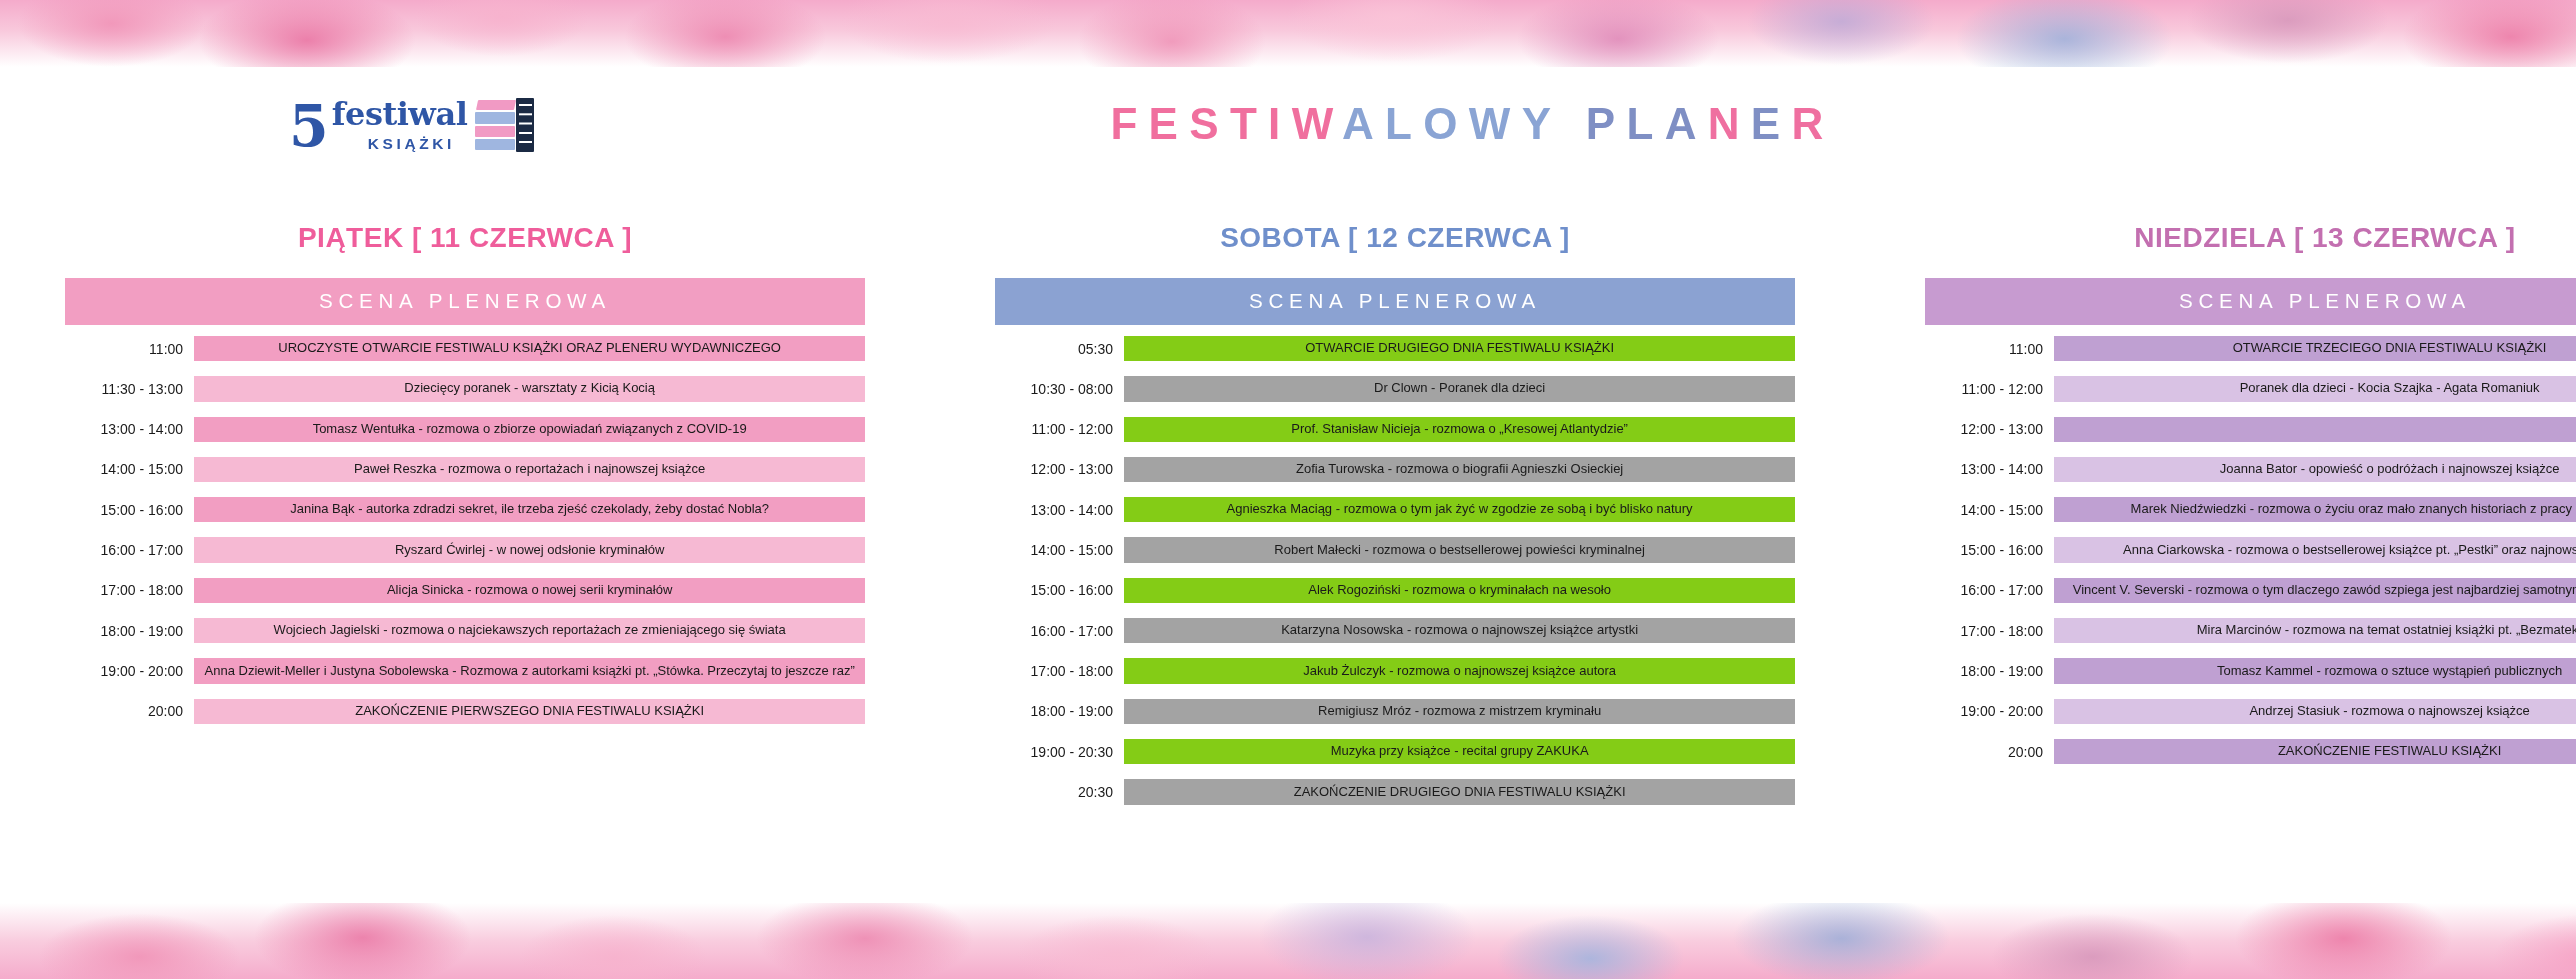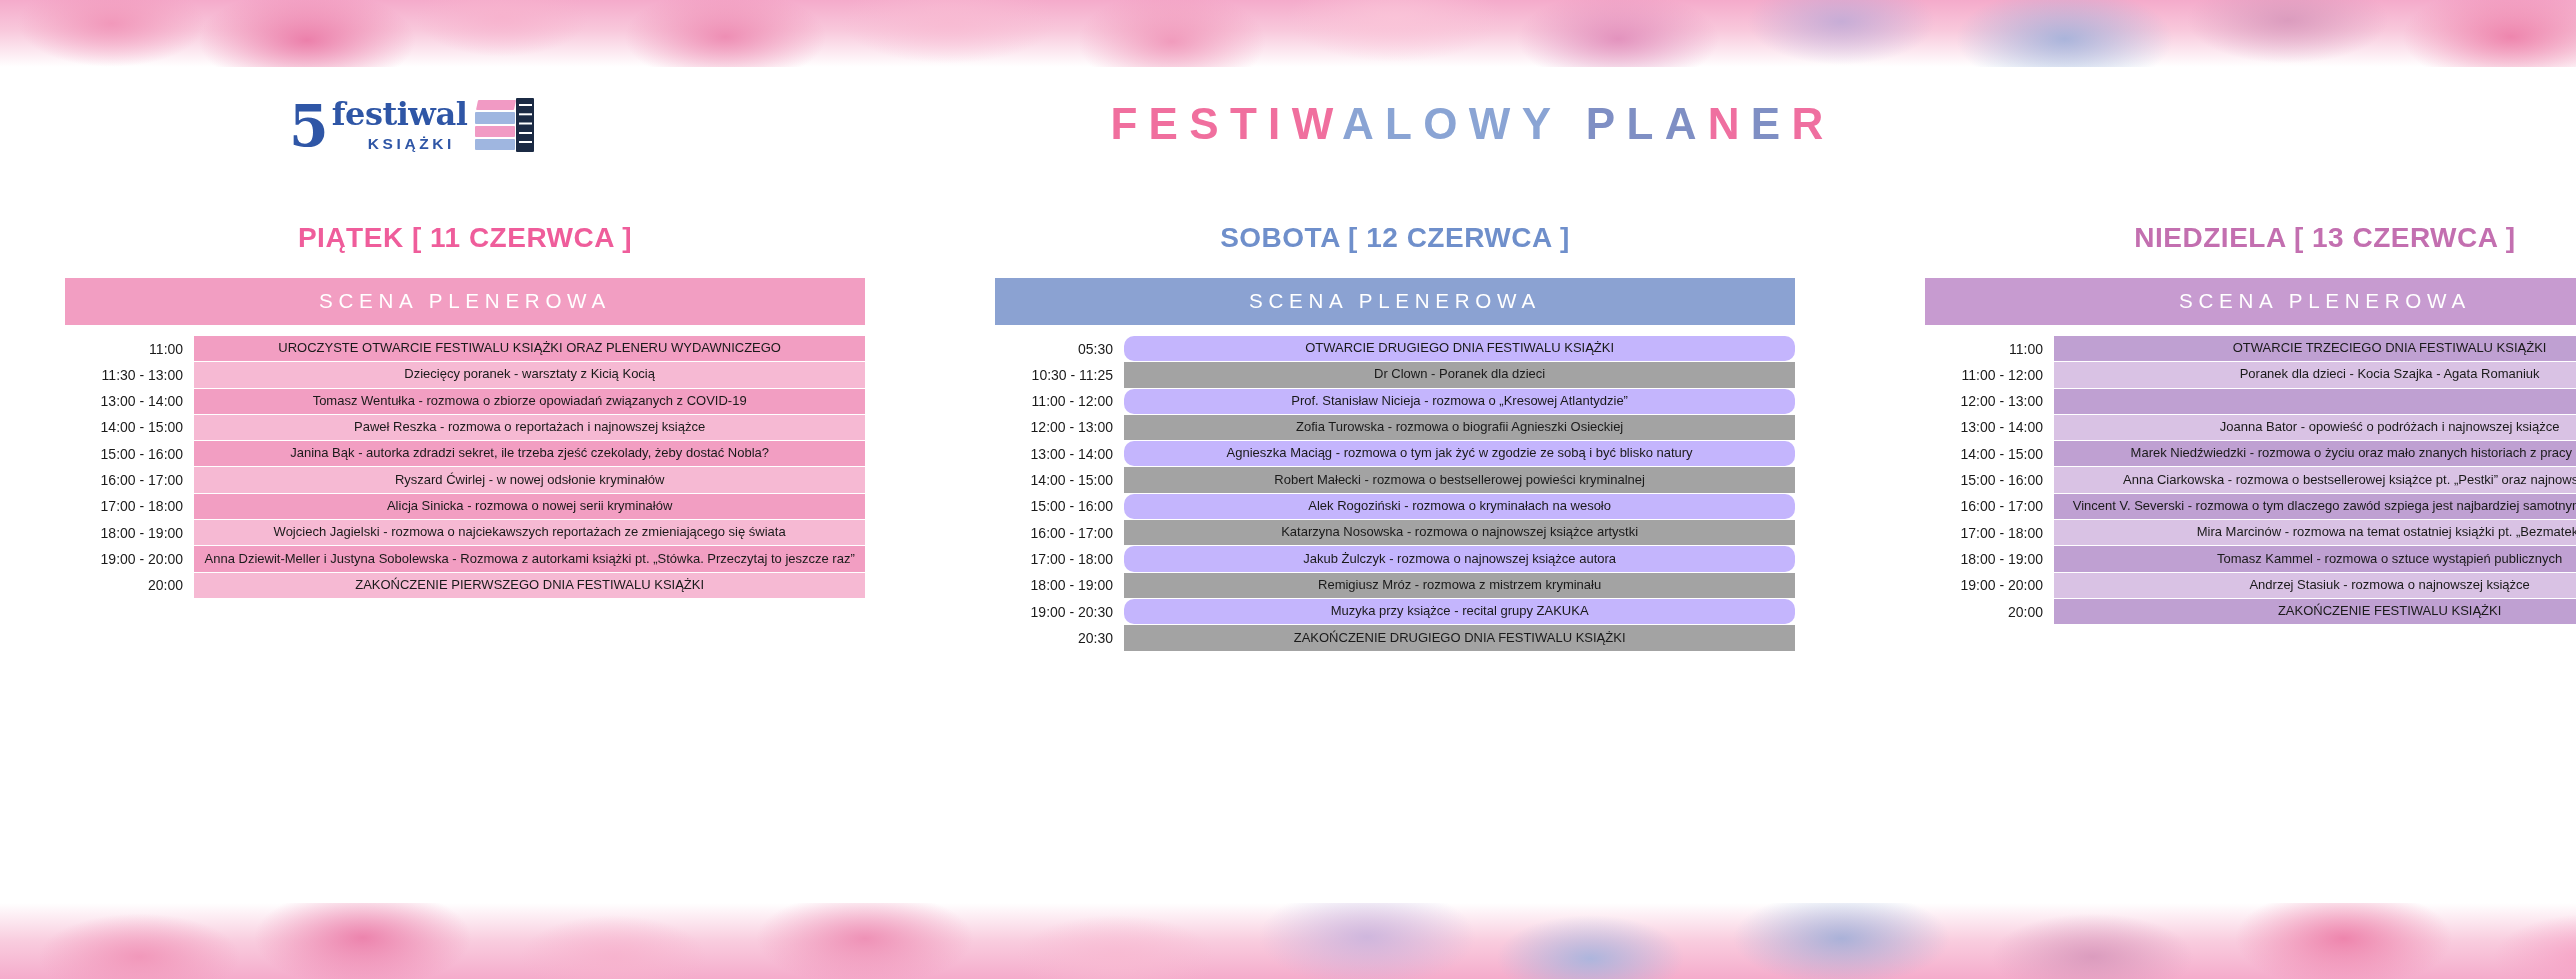--- a/index.html
+++ b/index.html
@@ -179,21 +179,21 @@
   }
   .day-1 .stage-bar { background: #f29ec2; }
   .day-2 .stage-bar { background: #8ba2d2; }
   .day-3 .stage-bar { background: #c79bd0; }
 
   .rows {
     width: 86%;
     margin-top: 11.3px;
     display: flex;
     flex-direction: column;
-    gap: 1px;
+    gap: 15px;
   }
   .row {
     display: flex;
     align-items: stretch;
   }
   .row .time {
     width: 118px;
     min-width: 118px;
     text-align: right;
     padding-right: 11.3px;
@@ -211,21 +211,21 @@
     text-align: center;
     padding: 5.2px 6.2px;
     display: flex;
     align-items: center;
     justify-content: center;
     line-height: 1.15;
   }
   .day-1 .ev { background: #f6b9d3; }
   .day-1 .ev.alt { background: #f29ec2; }
   .day-2 .ev { background: #a3a3a3; }
-  .day-2 .ev.alt { background: #c4b5fd; border-radius: 10px; }
+  .day-2 .ev.alt { background: #84cc16; }
   .day-3 .ev { background: #d9c2e4; }
   .day-3 .ev.alt { background: #bfa0d2; }
 </style>
 </head>
 <body>
 
 <div class="band band-top"></div>
 <div class="band band-bottom"></div>
 
 <div class="header">
@@ -295,21 +295,21 @@
     </div>
     <div class="col day-2">
       <div class="day-title">SOBOTA [ 12 CZERWCA ]</div>
       <div class="stage-bar">SCENA PLENEROWA</div>
       <div class="rows">
         <div class="row">
           <div class="time">05:30</div>
           <div class="ev alt">OTWARCIE DRUGIEGO DNIA FESTIWALU KSIĄŻKI</div>
         </div>
         <div class="row">
-          <div class="time">10:30 - 11:25</div>
+          <div class="time">10:30 - 08:00</div>
           <div class="ev">Dr Clown - Poranek dla dzieci</div>
         </div>
         <div class="row">
           <div class="time">11:00 - 12:00</div>
           <div class="ev alt">Prof. Stanisław Nicieja - rozmowa o „Kresowej Atlantydzie”</div>
         </div>
         <div class="row">
           <div class="time">12:00 - 13:00</div>
           <div class="ev">Zofia Turowska - rozmowa o biografii Agnieszki Osieckiej</div>
         </div>

